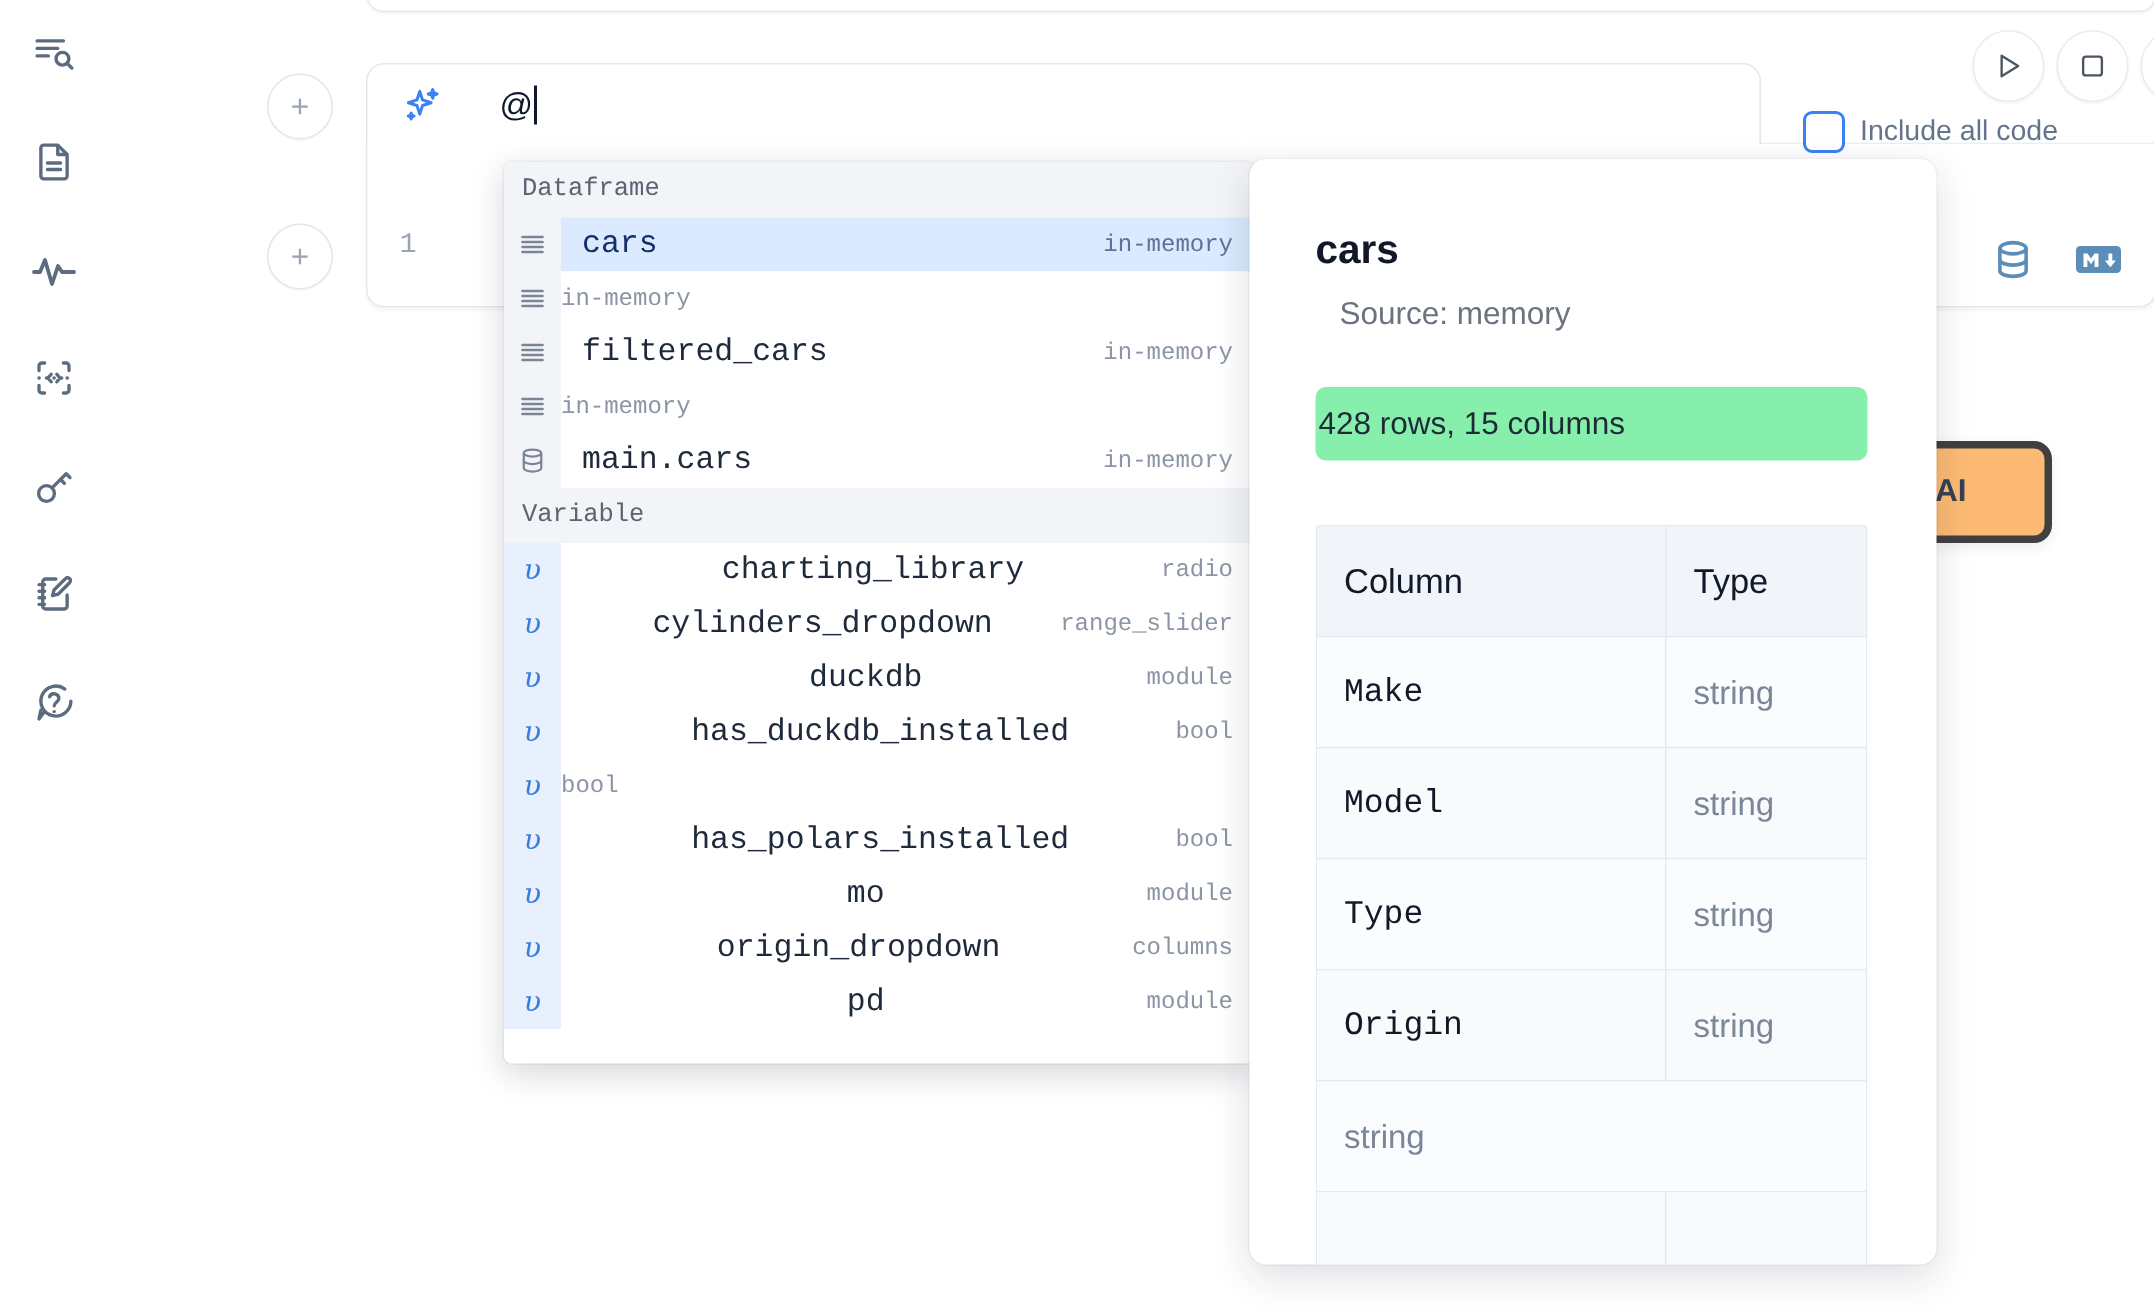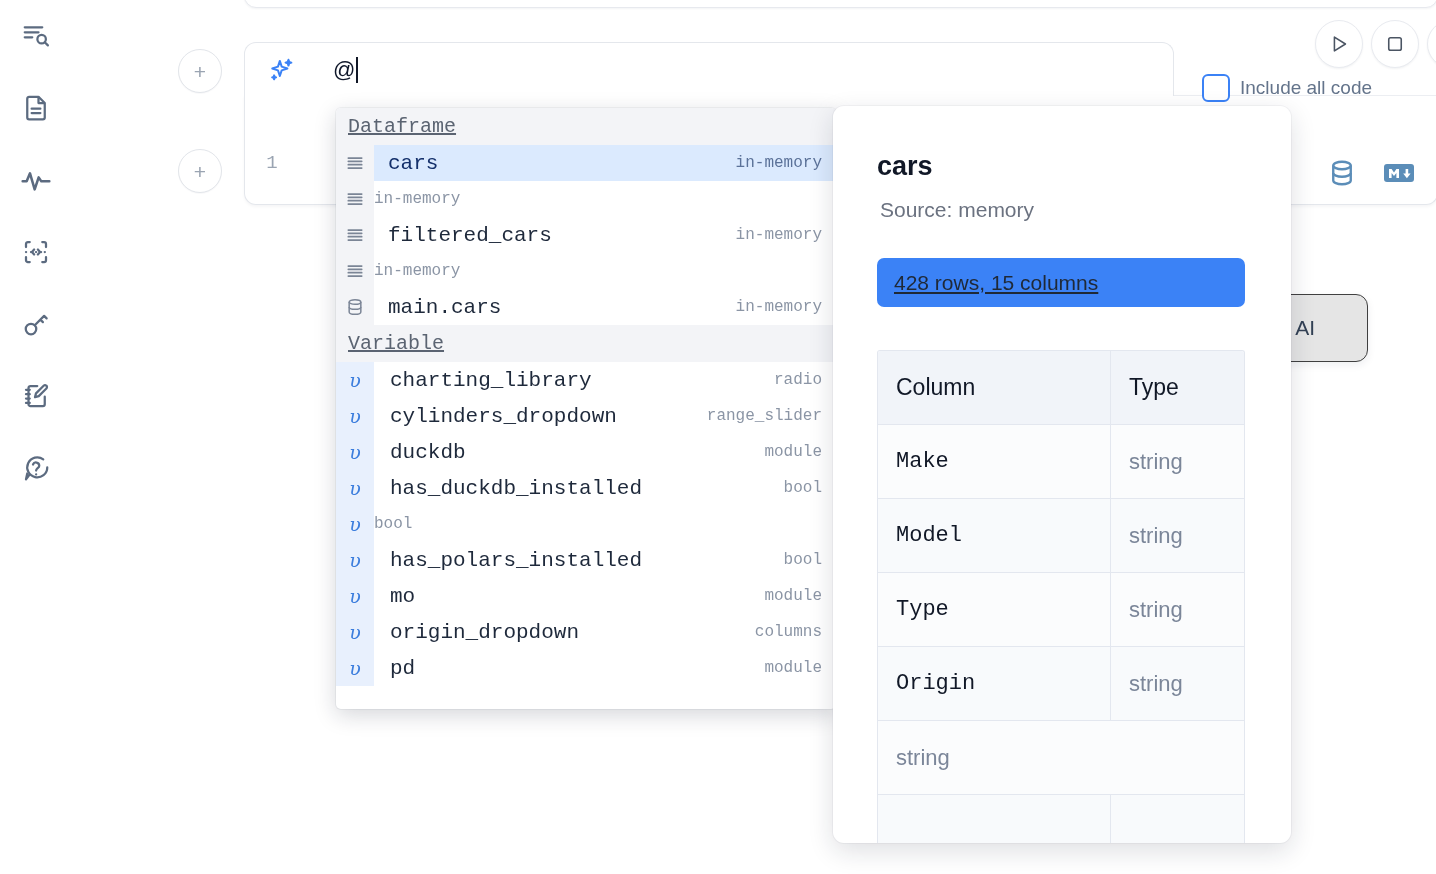--- a/index.html
+++ b/index.html
@@ -94,38 +94,38 @@
   }
   .chk {
     width: 28px; height: 28px; border-radius: 6px;
     border: 2px solid #3b82f6; background: #fff; box-sizing: border-box;
   }
   .include-label { font-size: 19px; color: #64748b; white-space: nowrap; }
 
   
   .ai-float {
     position: absolute; left: 1238px; top: 294px; width: 130px; height: 68px;
-    background: #e5e5e5; border: 1px solid #404040; border-radius: 12px;
+    background: #fdba74; border: 5px solid #404040; border-radius: 12px;
     box-shadow: 0 3px 8px rgba(20,30,50,.07);
     display: flex; align-items: center; justify-content: flex-end;
     padding-right: 52px; box-sizing: border-box;
-    font-size: 21px; font-weight: 400; color: #334155;
+    font-size: 21px; font-weight: 700; color: #334155;
   }
 
   
   .ac {
     position: absolute; left: 336px; top: 108px; width: 500px; height: 601px;
     background: #fff; border-radius: 5px;
     box-shadow: 0 6px 22px rgba(20,30,50,.18), 0 0 0 1px rgba(20,30,50,.05);
     overflow: hidden; z-index: 40;
     font-family: "Liberation Mono", "DejaVu Sans Mono", monospace;
   }
   .ac-group {
     height: 37px; line-height: 37px; padding-left: 12px;
-    background: #f3f4f7; color: #5b6472; font-size: 20px; text-decoration: underline;
+    background: #f3f4f7; color: #5b6472; font-size: 17px;
   }
   .ac-row {
     position: relative; height: 36px; display: flex; align-items: center;
     background: #fff; cursor: pointer;
   }
   .ac-row.sel { background: #dbeafe; }
   .ac-row .gut {
     width: 38px; height: 36px; flex: 0 0 38px;
     display: flex; align-items: center; justify-content: center;
     background: #f3f4f7; color: #7b8596;
@@ -134,36 +134,36 @@
   .ac-row .nm {
     flex: 1 1 auto; padding-left: 14px; font-size: 21px; color: #1e293b;
     white-space: nowrap; overflow: hidden;
   }
   .ac-row .tp {
     flex: 0 0 auto; padding-right: 14px; font-size: 16px; color: #8b95a5;
     white-space: nowrap;
   }
   .ac-row.sel .nm { color: #14306b; }
   .ac-row.sel .tp { color: #5b7299; }
-  .ac-row.var .nm { padding-left: 16px; }
+  .ac-row.var .nm { padding-left: 16px; text-align: center; }
 
   
   .detail {
     position: absolute; left: 833px; top: 106px; width: 458px; height: 737px;
     background: #fff; border-radius: 11px;
     box-shadow: 0 8px 26px rgba(20,30,50,.14), 0 0 0 1px rgba(20,30,50,.04);
     overflow: hidden; z-index: 50;
   }
   .d-title { position: absolute; left: 44px; top: 45px; font-size: 27px; font-weight: 700; color: #111827; }
-  .d-source { position: absolute; left: 47px; top: 92px; font-size: 21px; color: #6b7280; }
+  .d-source { position: absolute; left: 60px; top: 92px; font-size: 21px; color: #6b7280; }
   .d-chip {
     position: absolute; left: 44px; top: 152px; width: 368px; height: 49px;
-    background: #3b82f6; border-radius: 7px;
-    display: flex; align-items: center; padding-left: 17px; box-sizing: border-box;
-    font-size: 21px; color: #1f2937; text-decoration: underline;
+    background: #86efac; border-radius: 7px;
+    display: flex; align-items: center; padding-left: 2px; box-sizing: border-box;
+    font-size: 21px; color: #1f2937;
   }
   .d-table {
     position: absolute; left: 44px; top: 244px; width: 368px;
     border: 1px solid #e3e7ef; border-bottom: none; border-radius: 3px;
     box-sizing: border-box; overflow: hidden;
   }
   .d-tr { display: flex; border-bottom: 1px solid #e3e7ef; }
   .d-tr.head { background: #f1f4f9; }
   .d-td {
     box-sizing: border-box; padding: 0 18px; height: 73px;

